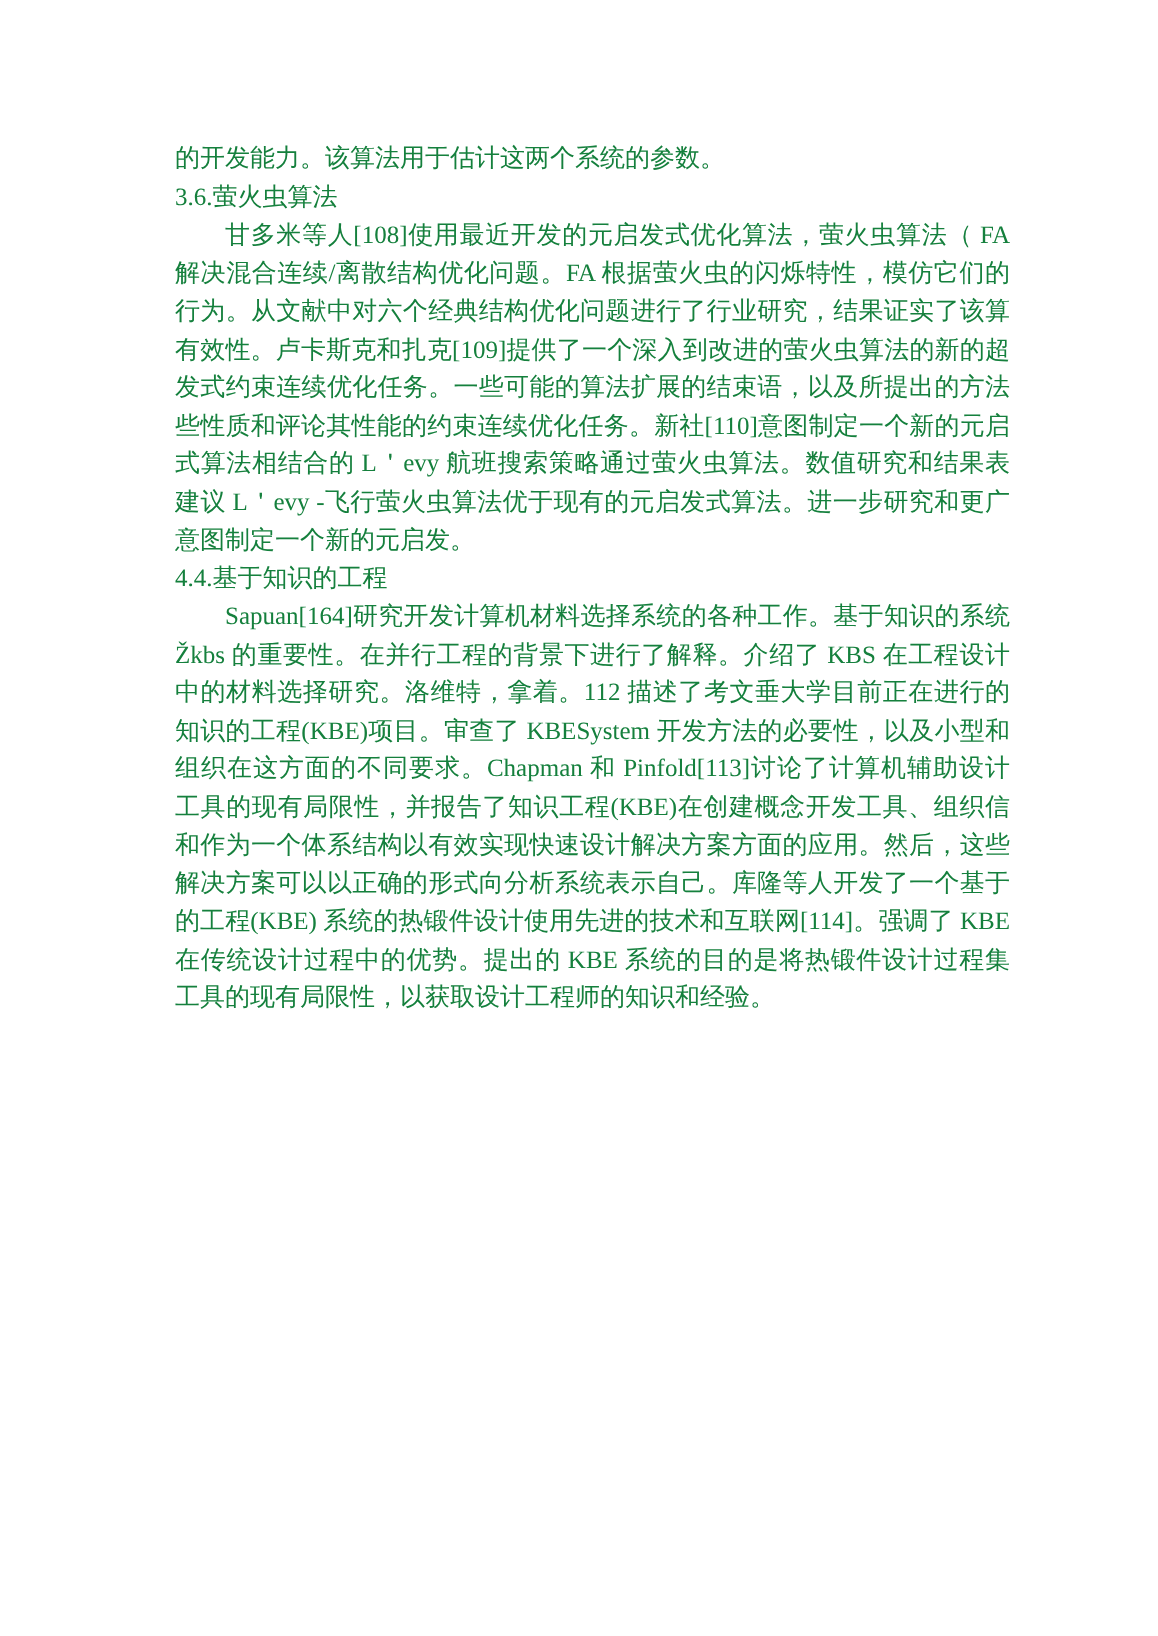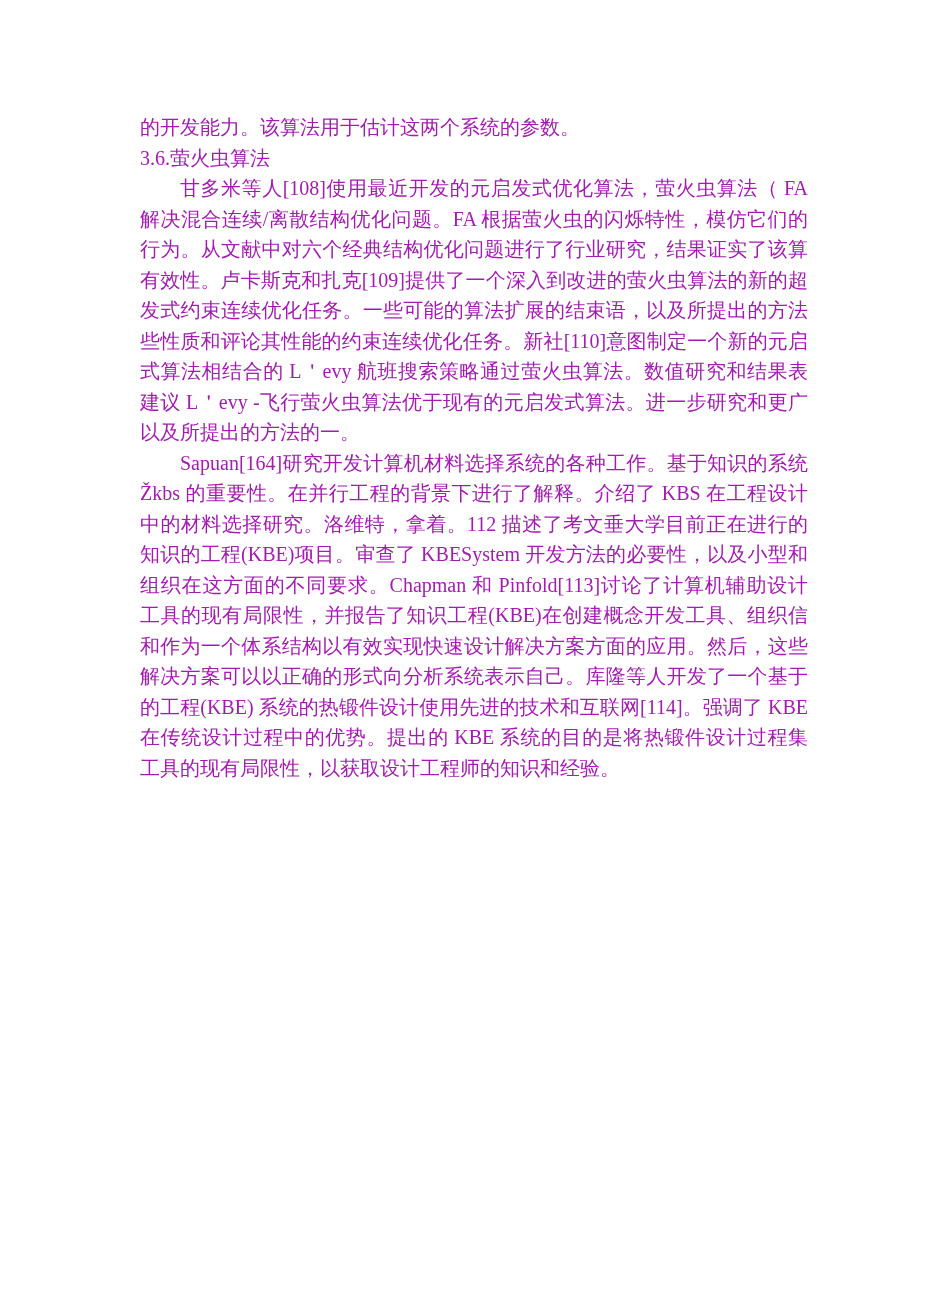--- a/index.html
+++ b/index.html
@@ -14,21 +14,21 @@
     width: 926px;
     height: 1309px;
     background: #ffffff;
     overflow: hidden;
   }
   .text-block {
     position: absolute;
     left: 140px;
     top: 112px;
     width: 668px;
-    color: #a21caf;
+    color: #15803d;
     font-size: 20px;
     line-height: 30.5px;
   }
   .line {
     text-align: justify;
     text-align-last: justify;
     white-space: normal;
     height: 30.5px;
     overflow: hidden;
   }
@@ -49,21 +49,22 @@
       <div class="line end">的开发能力。该算法用于估计这两个系统的参数。</div>
       <div class="line heading">3.6.萤火虫算法</div>
       <div class="line indent">甘多米等人[108]使用最近开发的元启发式优化算法，萤火虫算法（ FA ），</div>
       <div class="line full">解决混合连续/离散结构优化问题。FA 根据萤火虫的闪烁特性，模仿它们的社会</div>
       <div class="line full">行为。从文献中对六个经典结构优化问题进行了行业研究，结果证实了该算法的</div>
       <div class="line full">有效性。卢卡斯克和扎克[109]提供了一个深入到改进的萤火虫算法的新的超启</div>
       <div class="line full">发式约束连续优化任务。一些可能的算法扩展的结束语，以及所提出的方法的一</div>
       <div class="line full">些性质和评论其性能的约束连续优化任务。新社[110]意图制定一个新的元启发</div>
       <div class="line full">式算法相结合的 L＇evy 航班搜索策略通过萤火虫算法。数值研究和结果表明，</div>
       <div class="line full">建议 L＇evy -飞行萤火虫算法优于现有的元启发式算法。进一步研究和更广泛</div>
-      <div class="line end">以及所提出的方法的一。</div>
+      <div class="line end">意图制定一个新的元启发。</div>
+      <div class="line heading">4.4.基于知识的工程</div>
       <div class="line indent">Sapuan[164]研究开发计算机材料选择系统的各种工作。基于知识的系统</div>
       <div class="line full">Žkbs 的重要性。在并行工程的背景下进行了解释。介绍了 KBS 在工程设计过程</div>
       <div class="line full">中的材料选择研究。洛维特，拿着。112 描述了考文垂大学目前正在进行的基于</div>
       <div class="line full">知识的工程(KBE)项目。审查了 KBESystem 开发方法的必要性，以及小型和大型</div>
       <div class="line full">组织在这方面的不同要求。Chapman 和 Pinfold[113]讨论了计算机辅助设计(CAD)</div>
       <div class="line full">工具的现有局限性，并报告了知识工程(KBE)在创建概念开发工具、组织信息流</div>
       <div class="line full">和作为一个体系结构以有效实现快速设计解决方案方面的应用。然后，这些设计</div>
       <div class="line full">解决方案可以以正确的形式向分析系统表示自己。库隆等人开发了一个基于知识</div>
       <div class="line full">的工程(KBE) 系统的热锻件设计使用先进的技术和互联网[114]。强调了 KBE 方法</div>
       <div class="line full">在传统设计过程中的优势。提出的 KBE 系统的目的是将热锻件设计过程集成到一</div>

